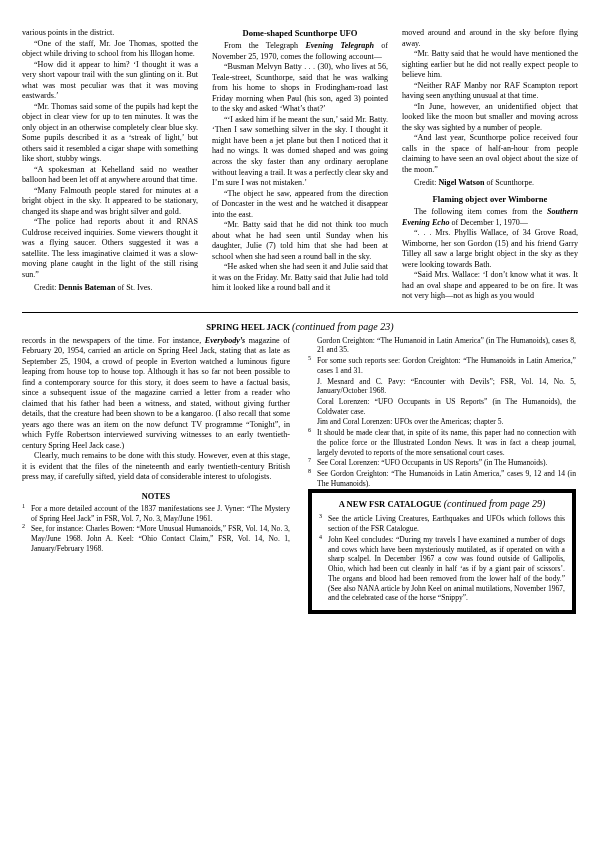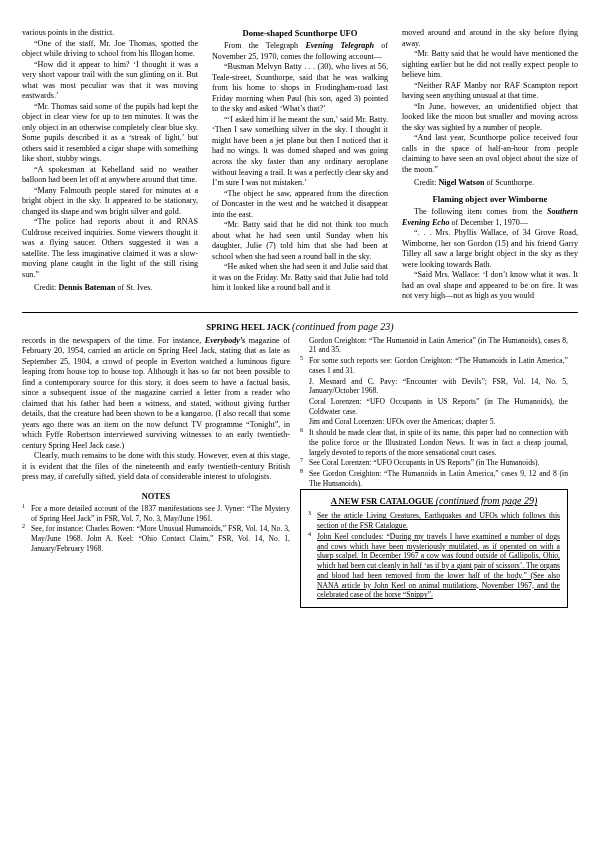--- a/index.html
+++ b/index.html
@@ -61,21 +61,21 @@
   .top-cols .col { width: 176px; }
   
   .rule {
     border: 0;
     border-top: 1px solid #000;
     margin: 10px 0 8px 0;
   }
   
   .mid-cols {
     display: flex;
-    gap: 10px;
+    gap: 18px;
     align-items: flex-start;
   }
   .mid-cols .col { width: 268px; }
   
   .notes-title {
     font-weight: bold;
     text-align: center;
     font-size: 8.4px;
     margin: 9px 0 3px 0;
   }
@@ -94,23 +94,22 @@
   }
   ol.notes li .num, ol.refs li .num {
     position: absolute;
     left: 0;
     top: -1px;
     font-size: 6px;
     vertical-align: super;
   }
   
   .boxed {
-    border: 1px solid #000000;
+    border: 4px solid #000000;
     padding: 5px 7px 6px 7px;
-    text-decoration: underline;
   }
   .boxed .hd { margin-bottom: 4px; }
   .boxed ol.refs { font-size: 7.6px; }
   .spacer-s { height: 5px; }
 </style>
 </head>
 <body>
 
 <div class="page">
 
@@ -171,21 +170,21 @@
 
     <div class="col">
       <ol class="refs">
         <li><span class="num"></span><span>Gordon Creighton: “The Humanoid in Latin America” (in The Humanoids), cases 8, 21 and 35.</span></li>
         <li><span class="num">5</span><span>For some such reports see: Gordon Creighton: “The Humanoids in Latin America,” cases 1 and 31.</span></li>
         <li><span class="num"></span><span>J. Mesnard and C. Pavy: “Encounter with Devils”; FSR, Vol. 14, No. 5, January/October 1968.</span></li>
         <li><span class="num"></span><span>Coral Lorenzen: “UFO Occupants in US Reports” (in The Humanoids), the Coldwater case.</span></li>
         <li><span class="num"></span><span>Jim and Coral Lorenzen: UFOs over the Americas; chapter 5.</span></li>
         <li><span class="num">6</span><span>It should be made clear that, in spite of its name, this paper had no connection with the police force or the Illustrated London News. It was in fact a cheap journal, largely devoted to reports of the more sensational court cases.</span></li>
         <li><span class="num">7</span><span>See Coral Lorenzen: “UFO Occupants in US Reports” (in The Humanoids).</span></li>
-        <li><span class="num">8</span><span>See Gordon Creighton: “The Humanoids in Latin America,” cases 9, 12 and 8 (in The Humanoids).</span></li>
+        <li><span class="num">8</span><span>See Gordon Creighton: “The Humanoids in Latin America,” cases 9, 12 and 14 (in The Humanoids).</span></li>
       </ol>
 
       <div class="boxed">
         <div class="hd"><span>A NEW FSR CATALOGUE</span> <span class="cont">(continued from page 29)</span></div>
         <ol class="refs">
           <li><span class="num">3</span><span>See the article Living Creatures, Earthquakes and UFOs which follows this section of the FSR Catalogue.</span></li>
           <li><span class="num">4</span><span>John Keel concludes: “During my travels I have examined a number of dogs and cows which have been mysteriously mutilated, as if operated on with a sharp scalpel. In December 1967 a cow was found outside of Gallipolis, Ohio, which had been cut cleanly in half ‘as if by a giant pair of scissors’. The organs and blood had been removed from the lower half of the body.” (See also NANA article by John Keel on animal mutilations, November 1967, and the celebrated case of the horse “Snippy”.</span></li>
         </ol>
       </div>
     </div>

